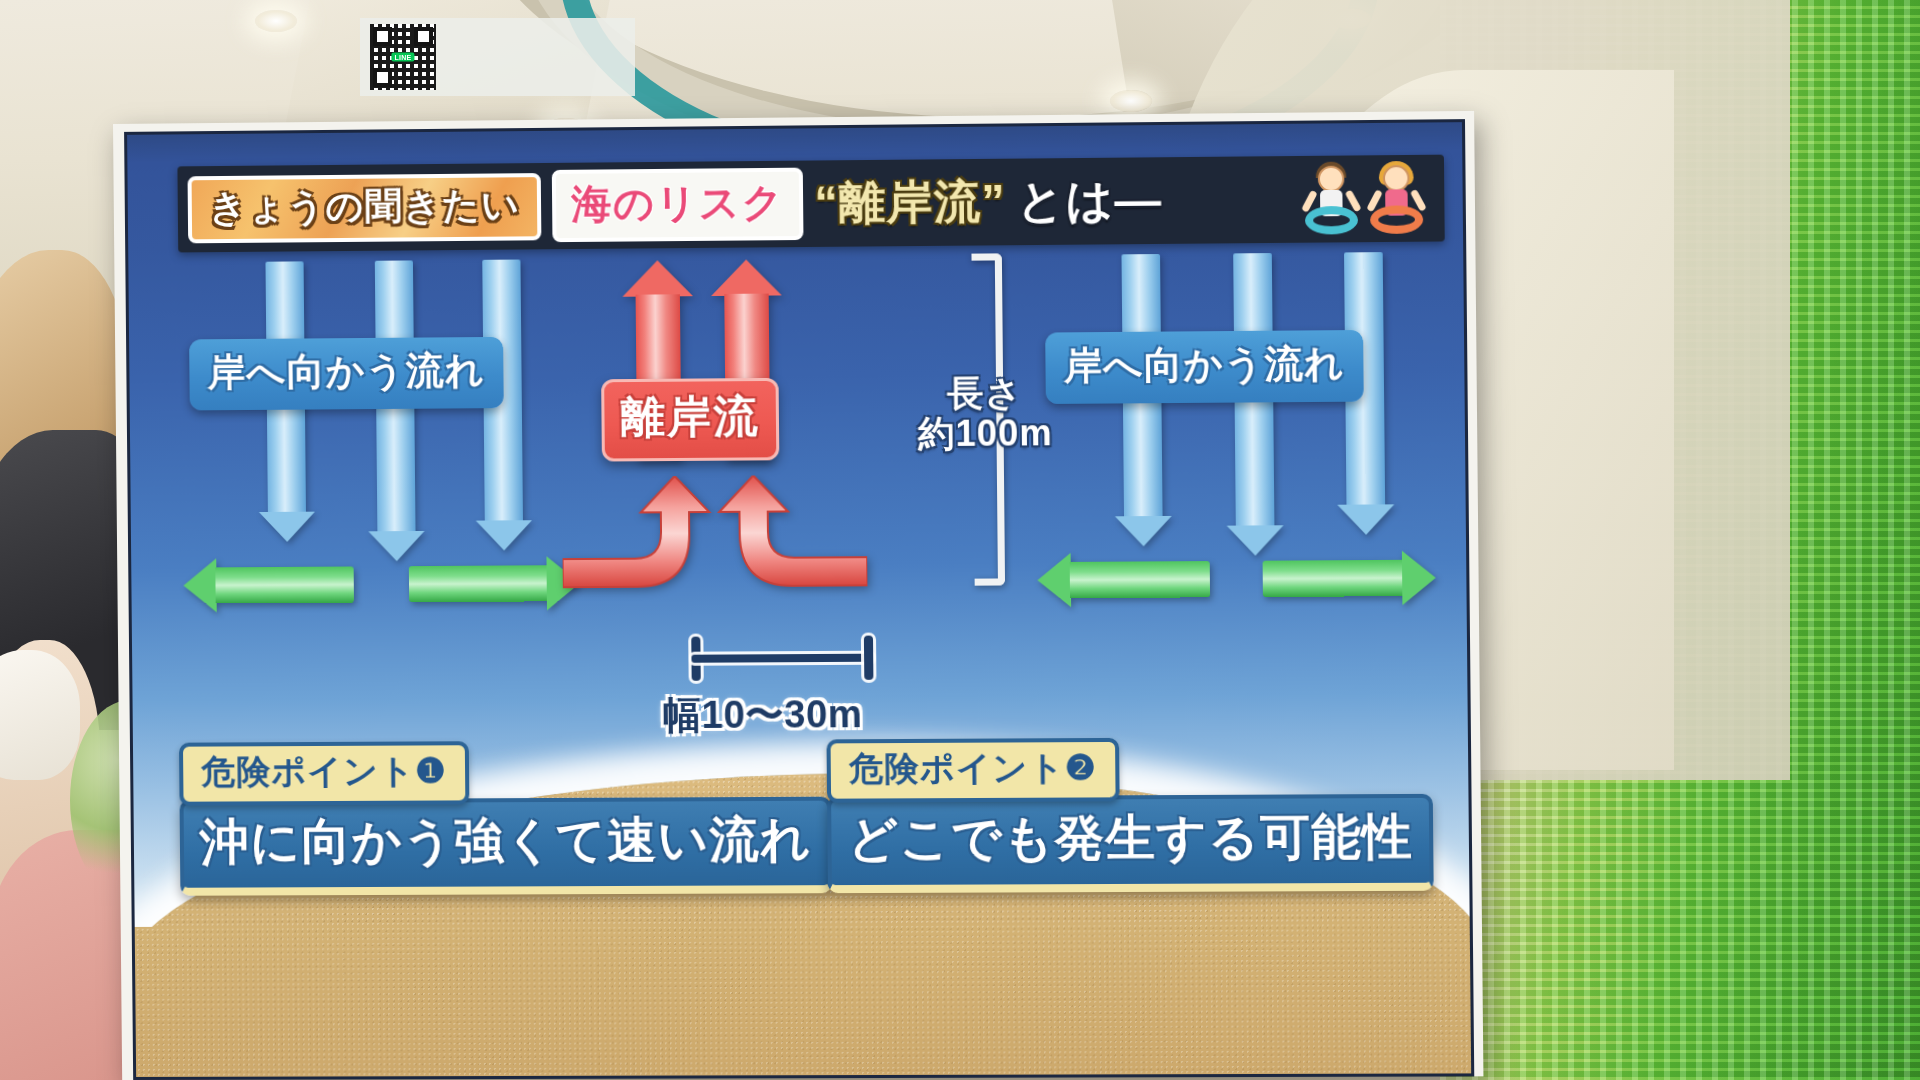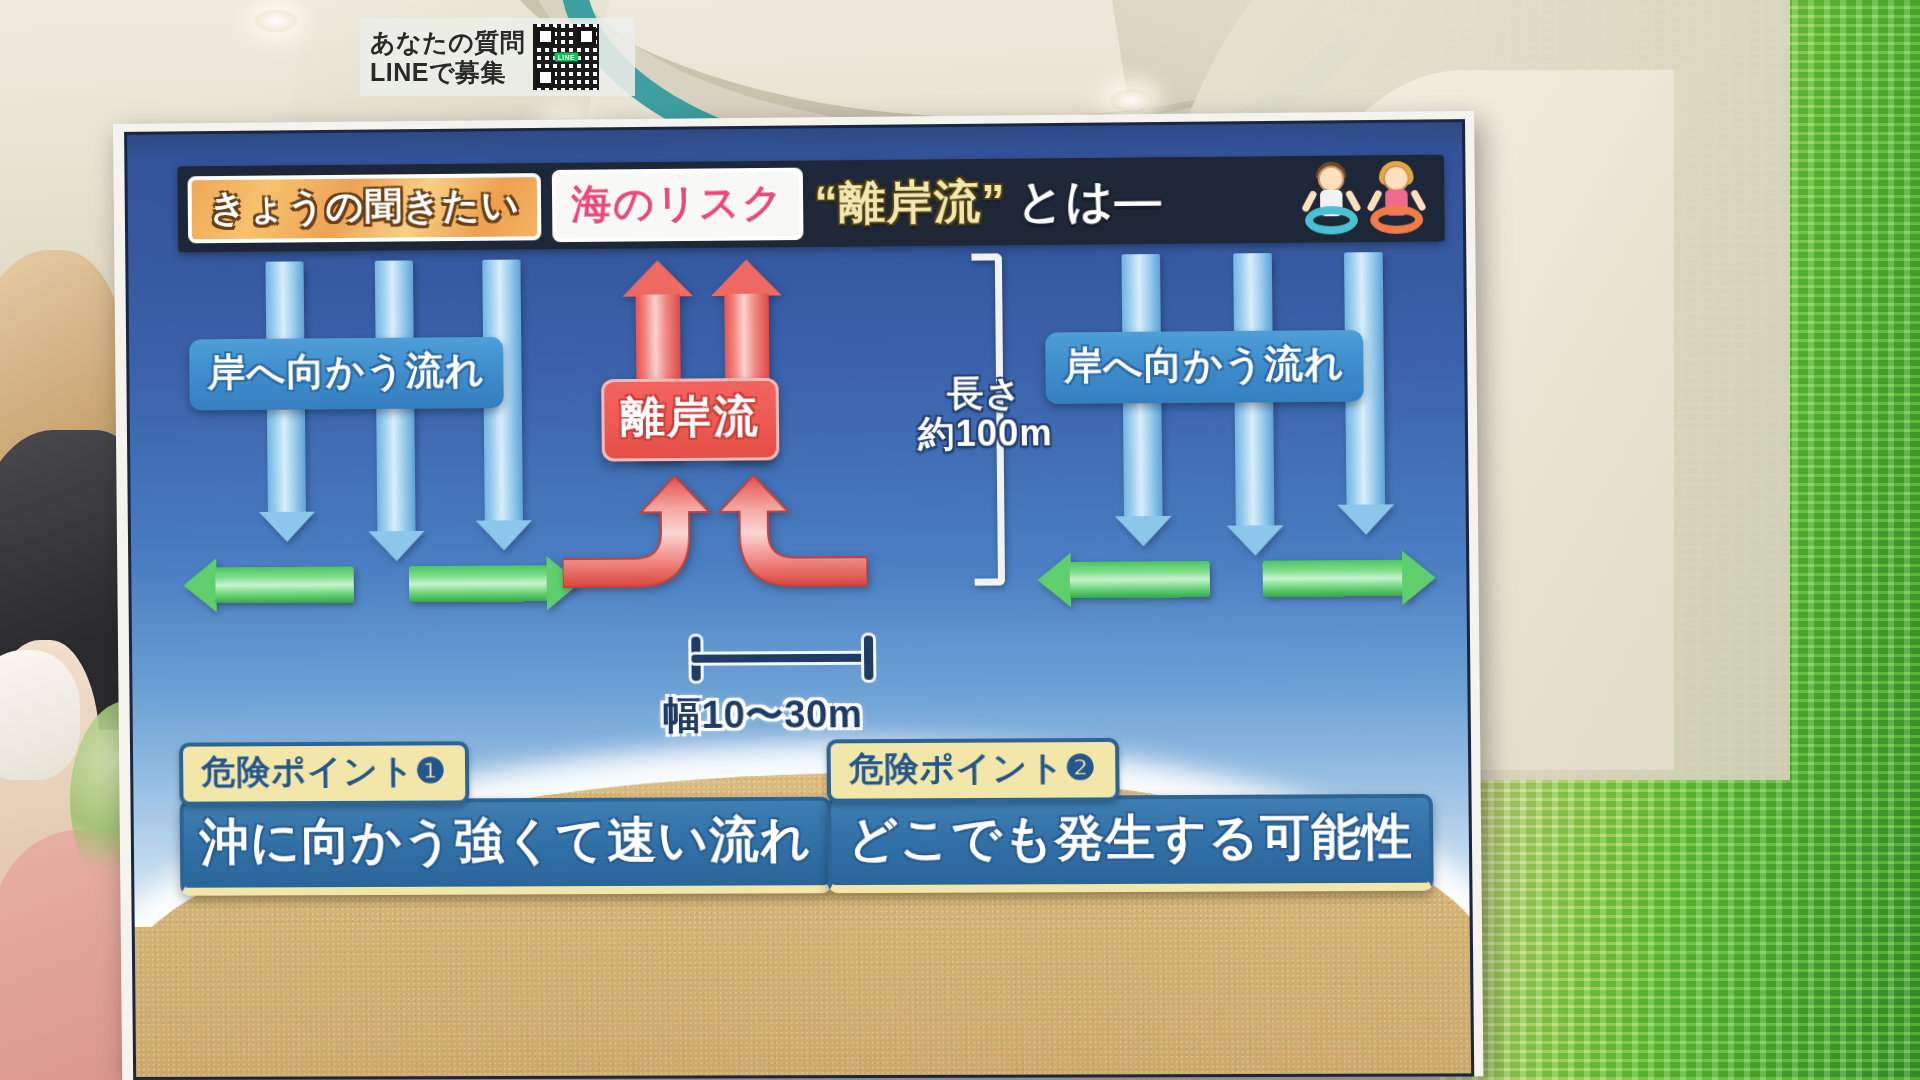--- a/index.html
+++ b/index.html
@@ -379,24 +379,20 @@
 
   <div class="presenter-hair"></div>
   <div class="presenter-dress"></div>
   <div class="presenter-arm"></div>
   <div class="presenter-sleeve"></div>
   <div class="presenter-chair"></div>
   <div class="plant"></div>
 </div>
 
 <div id="line-overlay">
-  <div class="lo-text">
-    <div>あなたの質問</div>
-    <div>LINEで募集</div>
-  </div>
   <div class="qr">
     <div class="qr-eye e1"></div>
     <div class="qr-eye e2"></div>
     <div class="qr-eye e3"></div>
     <div class="qr-mid">LINE</div>
   </div>
 </div>
 
 <div id="board">
  <div id="board-inner">

